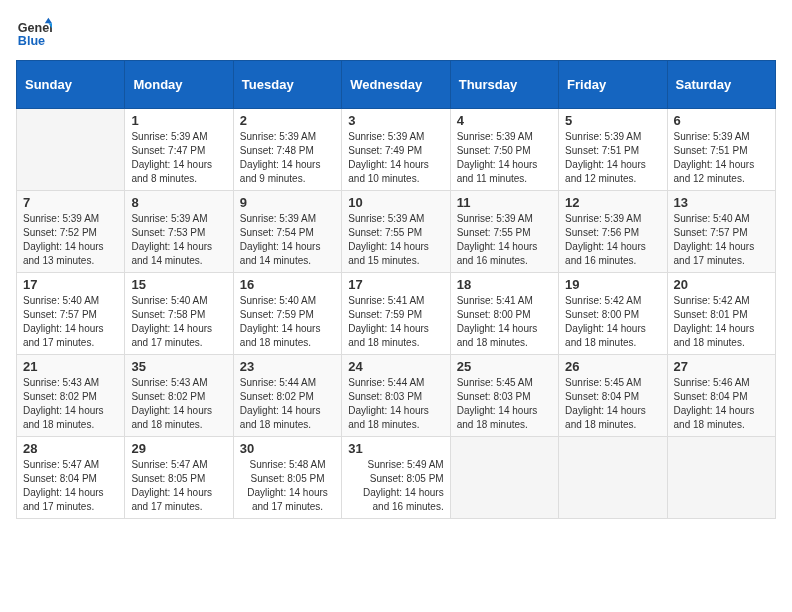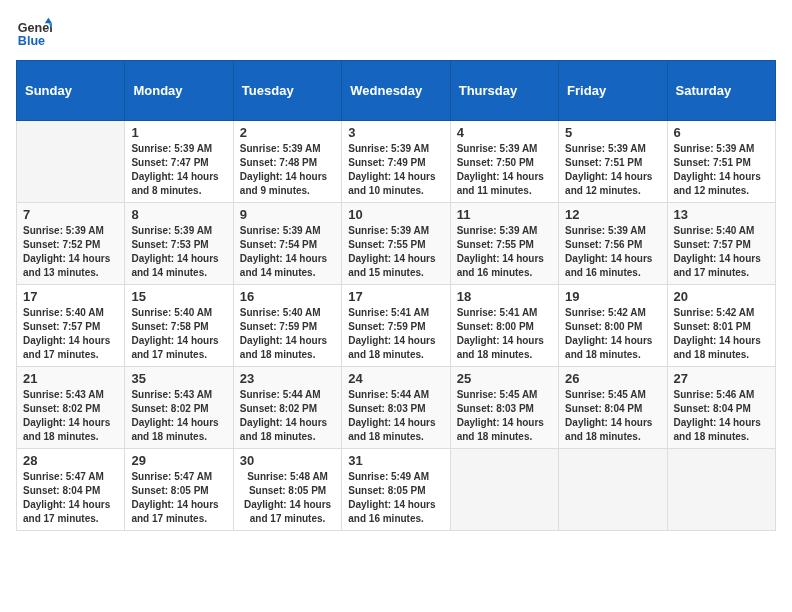--- a/index.html
+++ b/index.html
@@ -40,21 +40,21 @@
     .calendar {
       width: 100%;
       border-collapse: collapse;
       border: 1px solid #ccc;
     }
     .calendar th {
       background: #1565c0;
       color: #fff;
       font-size: 13px;
       font-weight: bold;
-      padding: 22px 8px;
+      padding: 16px 8px;
       text-align: left;
       border: 1px solid #1255a0;
     }
     .calendar td {
       vertical-align: top;
       padding: 4px 6px;
       border: 1px solid #ddd;
       font-size: 10.5px;
       color: #333;
       width: 108px;
@@ -67,21 +67,20 @@
     .day-num {
       font-size: 13px;
       font-weight: bold;
       display: block;
       margin-bottom: 2px;
     }
     .day-info {
       font-size: 10px;
       color: #333;
       line-height: 1.4;
-      font-weight: bold;
     }
     .empty-cell {
       background: #f5f5f5 !important;
     }
   </style>
 </head>
 <body>
 
 <div class="header">
   <div class="logo">
@@ -326,21 +325,21 @@
         </td>
         <td>
           <span class="day-num">30</span>
           <div class="day-info" style="white-space: pre-line; text-align: center;">Sunrise: 5:48 AM
 Sunset: 8:05 PM
 Daylight: 14 hours
 and 17 minutes.</div>
         </td>
         <td>
           <span class="day-num">31</span>
-          <div class="day-info" style="white-space: pre-line;">Sunrise: 5:49 AM
+          <div class="day-info" style="white-space: pre-line; text-align: right;">Sunrise: 5:49 AM
 Sunset: 8:05 PM
 Daylight: 14 hours
 and 16 minutes.</div>
         </td>
         <td class="empty-cell"></td>
         <td class="empty-cell"></td>
         <td class="empty-cell"></td>
       </tr>
     </tbody>
 </table>

